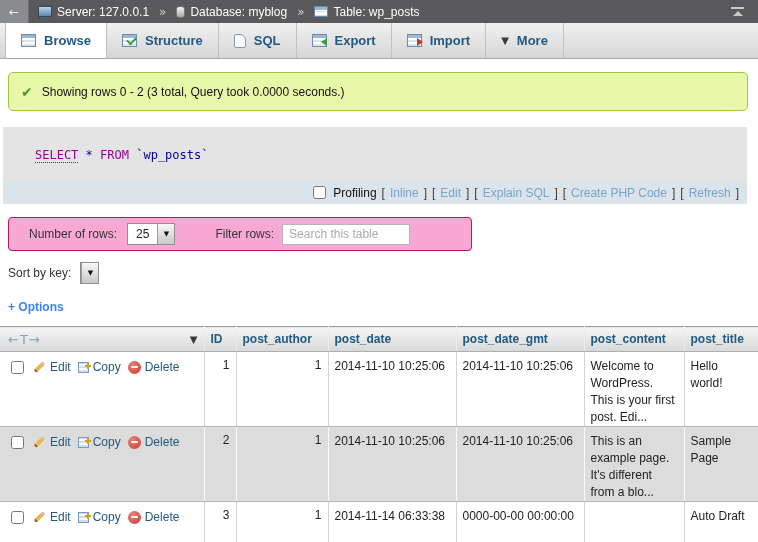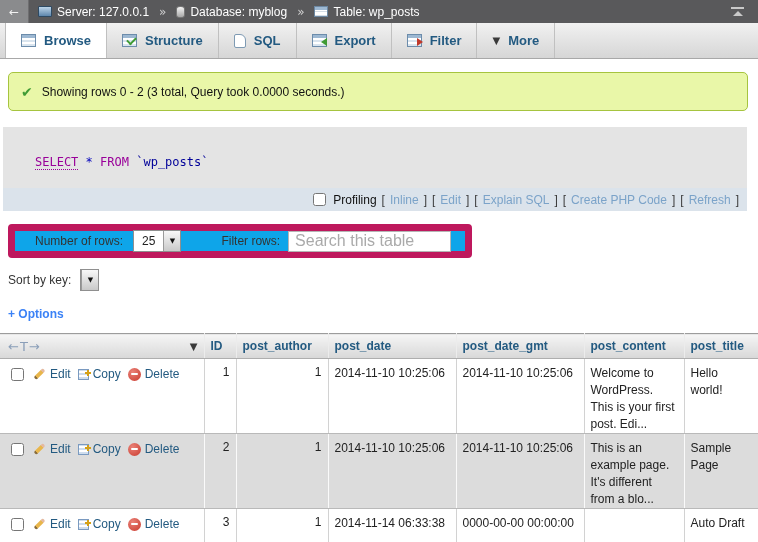--- a/index.html
+++ b/index.html
@@ -52,41 +52,41 @@
                border-top:4px solid transparent; border-bottom:4px solid transparent; border-left:6px solid #c0392b; }
   .caret { color:#3a3a3a; font-size:10px; }
 
   
   .message { margin:13px 10px 0 8px; height:39px; background:#e9f7a8; border:1px solid #a6c43f;
              border-radius:5px; display:flex; align-items:center; gap:9px; padding-left:12px; color:#111; }
   .check { color:#3f9b35; font-weight:bold; font-size:14px; }
 
   
   .querybox { margin:16px 11px 0 3px; background:#e4e4e4; }
-  .sql-line { padding:28px 0 19px 32px; font-family:"DejaVu Sans Mono", monospace; font-size:12px; color:#222; }
+  .sql-line { padding:21px 0 19px 32px; font-family:"DejaVu Sans Mono", monospace; font-size:12px; color:#222; }
   .kw { color:#990099; }
   .kw-help { border-bottom:1px dotted #990099; }
   .sql-star { color:#0000bb; }
   .sql-ident { color:#000099; }
   .profbar { height:23px; background:#dbe3eb; display:flex; align-items:center; justify-content:flex-end;
              padding-right:8px; gap:5px; color:#111; }
   .profbar input { width:13px; height:13px; margin-right:2px; }
   .bracket { color:#3c3c3c; }
   .plink { color:#7ba3c9; cursor:pointer; }
 
   
-  .rowsbar { margin:13px 0 0 8px; width:464px; height:34px; background:#0ea5e9; border:7px solid #be185d;
+  .rowsbar { margin:13px 0 0 8px; width:464px; height:34px; background:#f9a8d4; border:1px solid #be185d;
              border-radius:4px; display:flex; align-items:center; padding-left:20px; color:#333; }
   .fselect { display:flex; height:22px; border:1px solid #8f8f8f; background:#fff; align-items:stretch; cursor:pointer; }
   .fselect .fval { display:flex; align-items:center; padding:0 8px; color:#222; }
   .fselect .fbtn { width:17px; background:linear-gradient(#f8f8f8,#c9c9c9); border-left:1px solid #9a9a9a;
                    display:flex; align-items:center; justify-content:center; font-size:7px; color:#111; }
   .rowsbar .lbl1 { margin-right:10px; }
   .rowsbar .lbl2 { margin-left:40px; margin-right:8px; }
-  .filter-input { width:163px; height:21px; border:1px solid #b5b5b5; padding:0 6px; font-size:16px;
+  .filter-input { width:128px; height:21px; border:1px solid #b5b5b5; padding:0 6px; font-size:12px;
                   color:#333; font-family:"Liberation Sans", sans-serif; }
   .filter-input::placeholder { color:#aaa; }
   .sortrow { margin:11px 0 8px 8px; display:flex; align-items:center; gap:9px; color:#333; }
   .sort-select .fval { width:190px; }
   .options { margin:16px 0 12px 8px; color:#3b82f6; cursor:pointer;font-weight:bold; }
 
   
   table { width:758px; border-collapse:collapse; table-layout:fixed; font-size:12px; }
   thead th { height:25px; background:linear-gradient(#f5f5f5,#d8d8d8); border-top:1px solid #9c9c9c;
              border-bottom:1px solid #aeaeae; border-right:1px solid #ececec; color:#235a81; font-weight:bold;
@@ -159,21 +159,21 @@
     <div class="tab">
       <span class="ticon i-sql"></span>
       <span>SQL</span>
     </div>
     <div class="tab">
       <span class="ticon grid-base i-export"></span>
       <span>Export</span>
     </div>
     <div class="tab">
       <span class="ticon grid-base i-import"></span>
-      <span>Filter</span>
+      <span>Import</span>
     </div>
     <div class="tab">
       <span class="caret glyph">▼</span>
       <span>More</span>
     </div>
   </div>
 
   <div class="message">
     <span class="check glyph">✔</span>
     <span>Showing rows 0 - 2 (3 total, Query took 0.0000 seconds.)</span>

